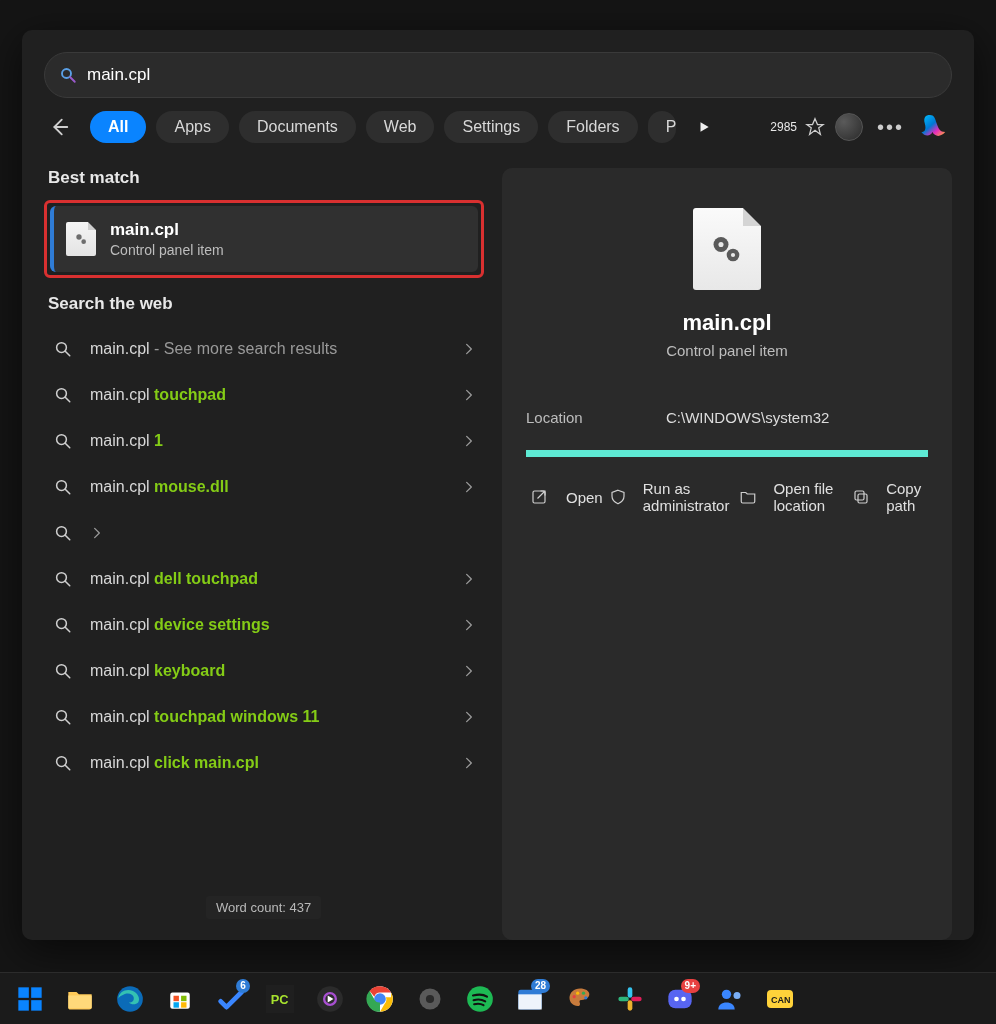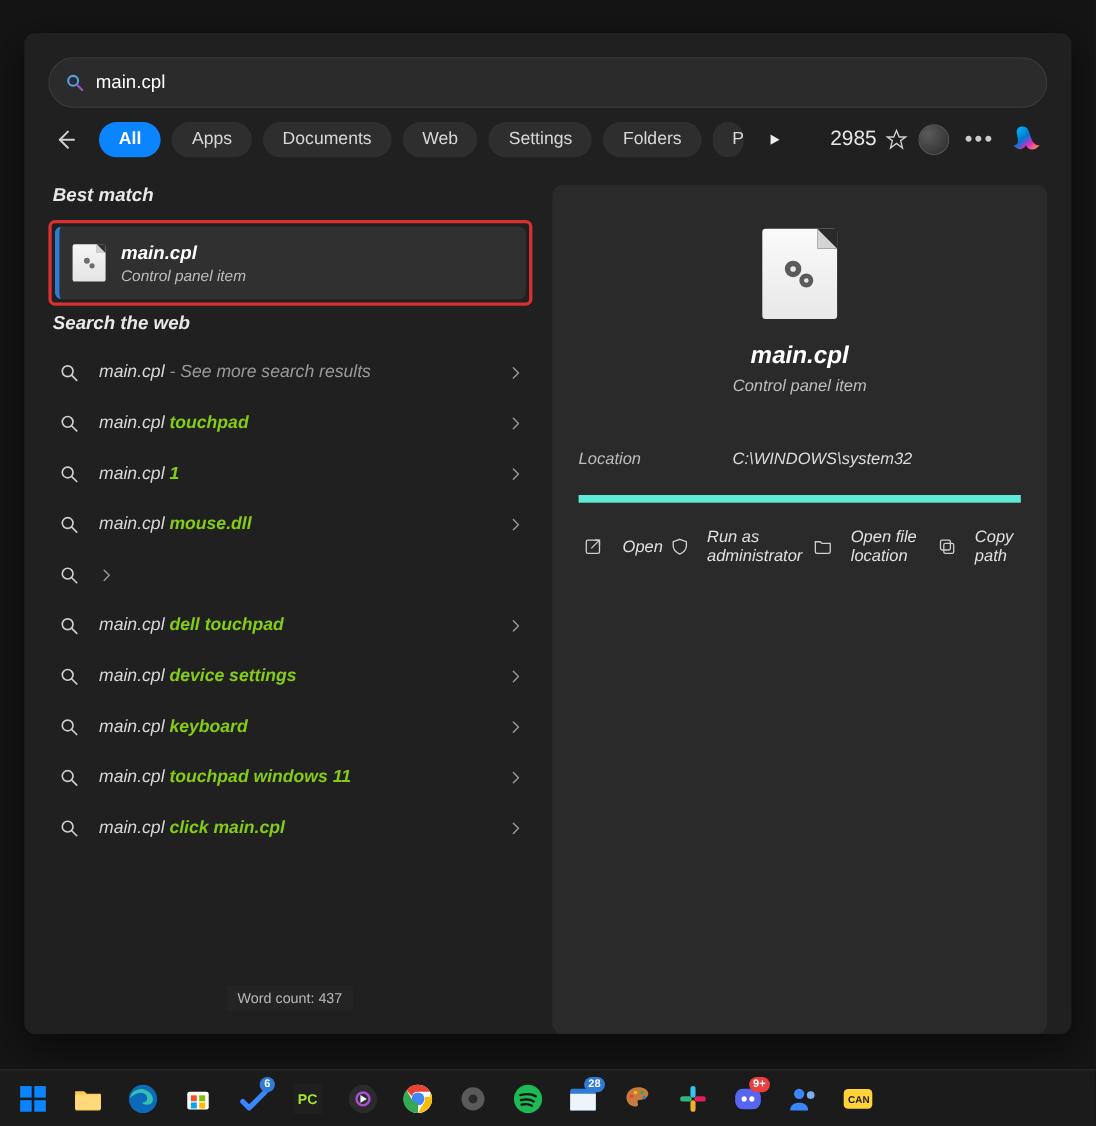--- a/index.html
+++ b/index.html
@@ -82,21 +82,21 @@
     max-width: 26px;
   }
   .play-btn {
     margin-left: 8px;
     width: 20px; height: 20px;
     color: #eee;
     display:flex;align-items:center;justify-content:center;
   }
   .tabs-spacer { flex: 1; }
   .reward-count {
-    font-size: 19px;
+    font-size: 12px;
     color: #e8e8e8;
     display:flex;align-items:center;gap:8px;
   }
   .avatar {
     width: 28px; height: 28px;
     border-radius: 50%;
     background: radial-gradient(circle at 30% 30%, #5a5a5a, #2a2a2a);
     border: 1px solid #555;
   }
   .more-dots {
@@ -108,21 +108,20 @@
   }
   .copilot {
     width: 34px; height: 34px;
   }
   .content-row {
     display: flex;
     gap: 18px;
     margin-top: 22px;
     flex: 1;
     min-height: 0;
-    font-style: italic;
   }
   .left-col {
     flex: 0 0 440px;
     display:flex;flex-direction:column;
   }
   .section-label {
     font-size: 17px;
     font-weight: 600;
     color: #e8e8e8;
     margin: 0 0 12px 4px;
@@ -150,21 +149,21 @@
     content:"";
     position:absolute; right:0; top:0;
     border-top: 8px solid #303030;
     border-left: 8px solid #cfcfcf;
   }
   .gear-mini {
     color:#6d6d6d;
   }
   .best-match-text .title { font-size:17px; font-weight:600; color:#fff; }
   .best-match-text .sub { font-size:14px; color:#bdbdbd; margin-top:2px; }
-  .web-section { margin-top: 6px; }
+  .web-section { margin-top: 16px; }
   .web-item {
     display:flex; align-items:center;
     padding: 14px 8px;
     cursor:pointer;
     border-radius:6px;
   }
   .web-glass {
     width:22px;display:flex;align-items:center;justify-content:center;color:#cfcfcf;margin-right:16px;
   }
   .web-text {

